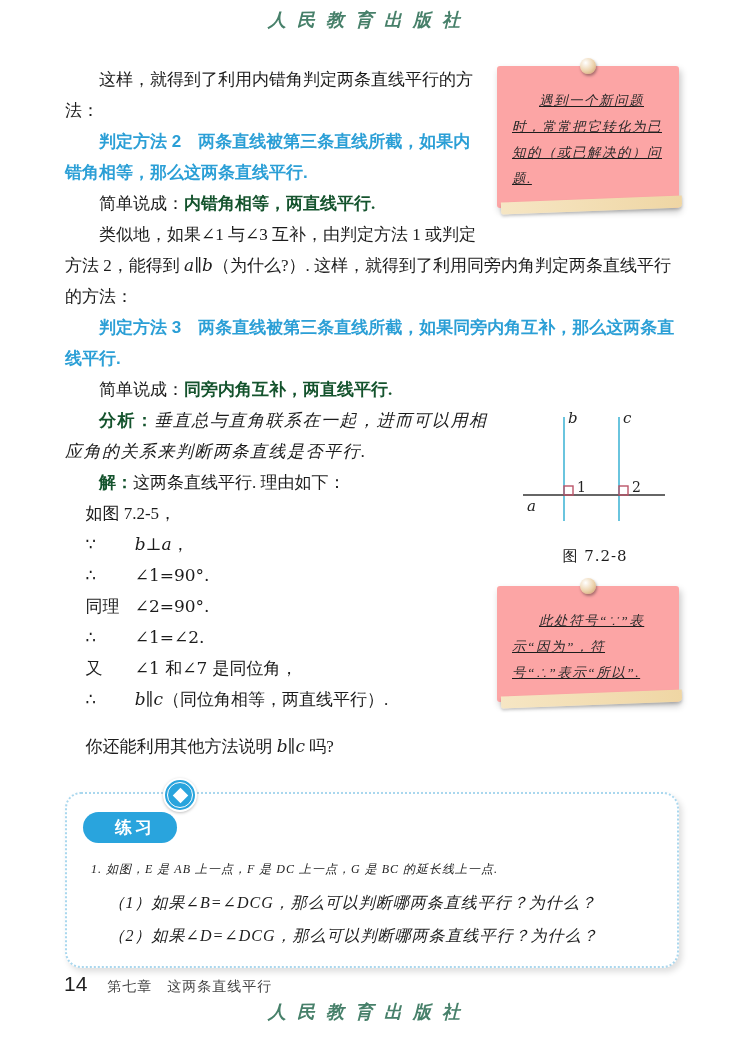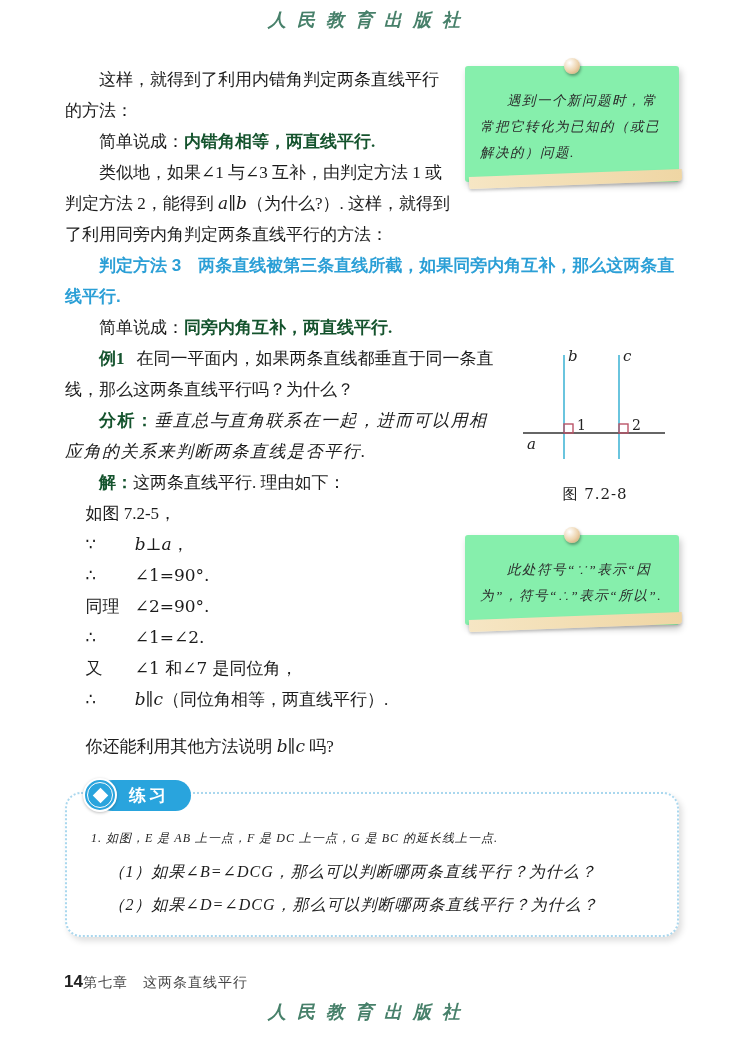--- a/index.html
+++ b/index.html
@@ -47,27 +47,28 @@
   .kai { font-style: italic; letter-spacing: 1.5px; }
   .deriv { margin: 0; padding-left: 1.2em; }
   .dsym {
     display: inline-block; min-width: 2.9em;
     font-family: "DejaVu Sans", sans-serif; font-style: normal;
   }
   .question { margin: 16px 0 0 0; padding-left: 1.2em; }
 
   
   .note {
-    float: right; width: 214px;
+    float: right; width: 182px;
     position: relative;
-    background: #86efac;
+    background: #fca5a5;
     border-radius: 3px;
     box-shadow: 2px 4px 7px rgba(0,0,0,0.22);
     padding: 22px 15px 16px 15px;
     margin: 2px 0 28px 14px;
+    text-decoration: underline;
   }
   .note2 { clear: right; margin-top: 6px; margin-bottom: 16px; }
   .note .pin {
     position: absolute; top: -8px; left: 50%; margin-left: -8px;
     width: 16px; height: 16px; border-radius: 50%;
     background: radial-gradient(circle at 35% 30%, #ffffff, #ecd2ab 55%, #c79a66 100%);
     box-shadow: 1px 2px 3px rgba(0,0,0,0.35);
   }
   .note .fold {
     position: absolute; bottom: -3px; left: 4px; right: -3px; height: 12px;
@@ -99,24 +100,24 @@
     clear: both;
     margin-top: 30px;
     border: 2px dotted #a9d7ee;
     border-radius: 16px;
     box-shadow: 3px 4px 6px rgba(0,0,0,0.13);
     padding: 4px 20px 14px 20px;
     position: relative;
     background: #ffffff;
   }
   .ex-header {
-    display: flex; align-items: center;
+    display: flex; align-items: flex-end;
     margin-top: -20px; margin-left: -4px;
     width: max-content;
-    position: relative; z-index: 2;
+    position: relative; z-index: 2; flex-direction: column;
   }
   .ex-icon {
     position: relative; z-index: 3;
     width: 34px; height: 34px; border-radius: 50%;
     background: #29a4dd; border: 2px solid #ffffff;
     box-shadow: 0 1px 3px rgba(0,0,0,0.25);
     display: flex; align-items: center; justify-content: center;
     margin-right: -20px;
   }
   .ex-icon::before {
@@ -146,40 +147,43 @@
     font-style: italic; letter-spacing: 1px;
   }
 
   
   .footer {
     position: absolute; left: 64px; top: 972px;
     font-family: "Liberation Sans", "DejaVu Sans", sans-serif;
     font-size: 14px; color: #3a3a3a;
     display: flex; align-items: baseline;
   }
-  .footer .pnum { font-weight: bold; font-size: 17px; color: #222; }
+  .footer .pnum { font-weight: normal; font-size: 21px; margin-right: 20px; color: #222; }
   .footer .chapter { letter-spacing: 1px; color: #444; }
 </style>
 </head>
 <body>
 
 <div class="page">
 
   <div class="logo top">人民教育出版社</div>
 
   <div class="content">
 
     <aside class="note note1">
       <span class="pin"></span>
       <div class="note-text">遇到一个新问题时，常常把它转化为已知的（或已解决的）问题.</div>
       <span class="fold"></span>
     </aside>
 
     <p class="para indent">这样，就得到了利用内错角判定两条直线平行的方法：</p>
 
+    <p class="para method">
+      <span class="mlabel">判定方法 2</span><span>两条直线被第三条直线所截，如果内错角相等，那么这两条直线平行.</span>
+    </p>
 
     <p class="para indent">
       <span>简单说成：</span><span class="blue">内错角相等，两直线平行.</span>
     </p>
 
     <p class="para indent">
       <span>类似地，如果∠1 与∠3 互补，由判定方法 1 或判定方法 2，能得到 </span><span class="var">a∥b</span><span>（为什么?）. 这样，就得到了利用同旁内角判定两条直线平行的方法：</span>
     </p>
 
     <p class="para method">
@@ -199,23 +203,20 @@
         <rect x="100" y="79" width="9" height="9" fill="none" stroke="#bb5468" stroke-width="1.4"></rect>
         <text x="49" y="16" font-size="15" font-style="italic" font-family="DejaVu Serif, serif" fill="#222">b</text>
         <text x="104" y="16" font-size="15" font-style="italic" font-family="DejaVu Serif, serif" fill="#222">c</text>
         <text x="8" y="104" font-size="15" font-style="italic" font-family="DejaVu Serif, serif" fill="#222">a</text>
         <text x="58" y="85" font-size="14" font-family="DejaVu Serif, serif" fill="#222">1</text>
         <text x="113" y="85" font-size="14" font-family="DejaVu Serif, serif" fill="#222">2</text>
       </svg>
       <figcaption>图 7.2-8</figcaption>
     </figure>
 
-    <p class="para indent">
-      <span class="blue lblgap">例1</span><span>在同一平面内，如果两条直线都垂直于同一条直线，那么这两条直线平行吗？为什么？</span>
-    </p>
 
     <p class="para indent kai">
       <span class="blue" style="font-style:normal">分析：</span><span>垂直总与直角联系在一起，进而可以用相应角的关系来判断两条直线是否平行.</span>
     </p>
 
     <p class="para indent">
       <span class="blue">解：</span><span>这两条直线平行. 理由如下：</span>
     </p>
 
     <p class="para deriv">如图 7.2-5，</p>

